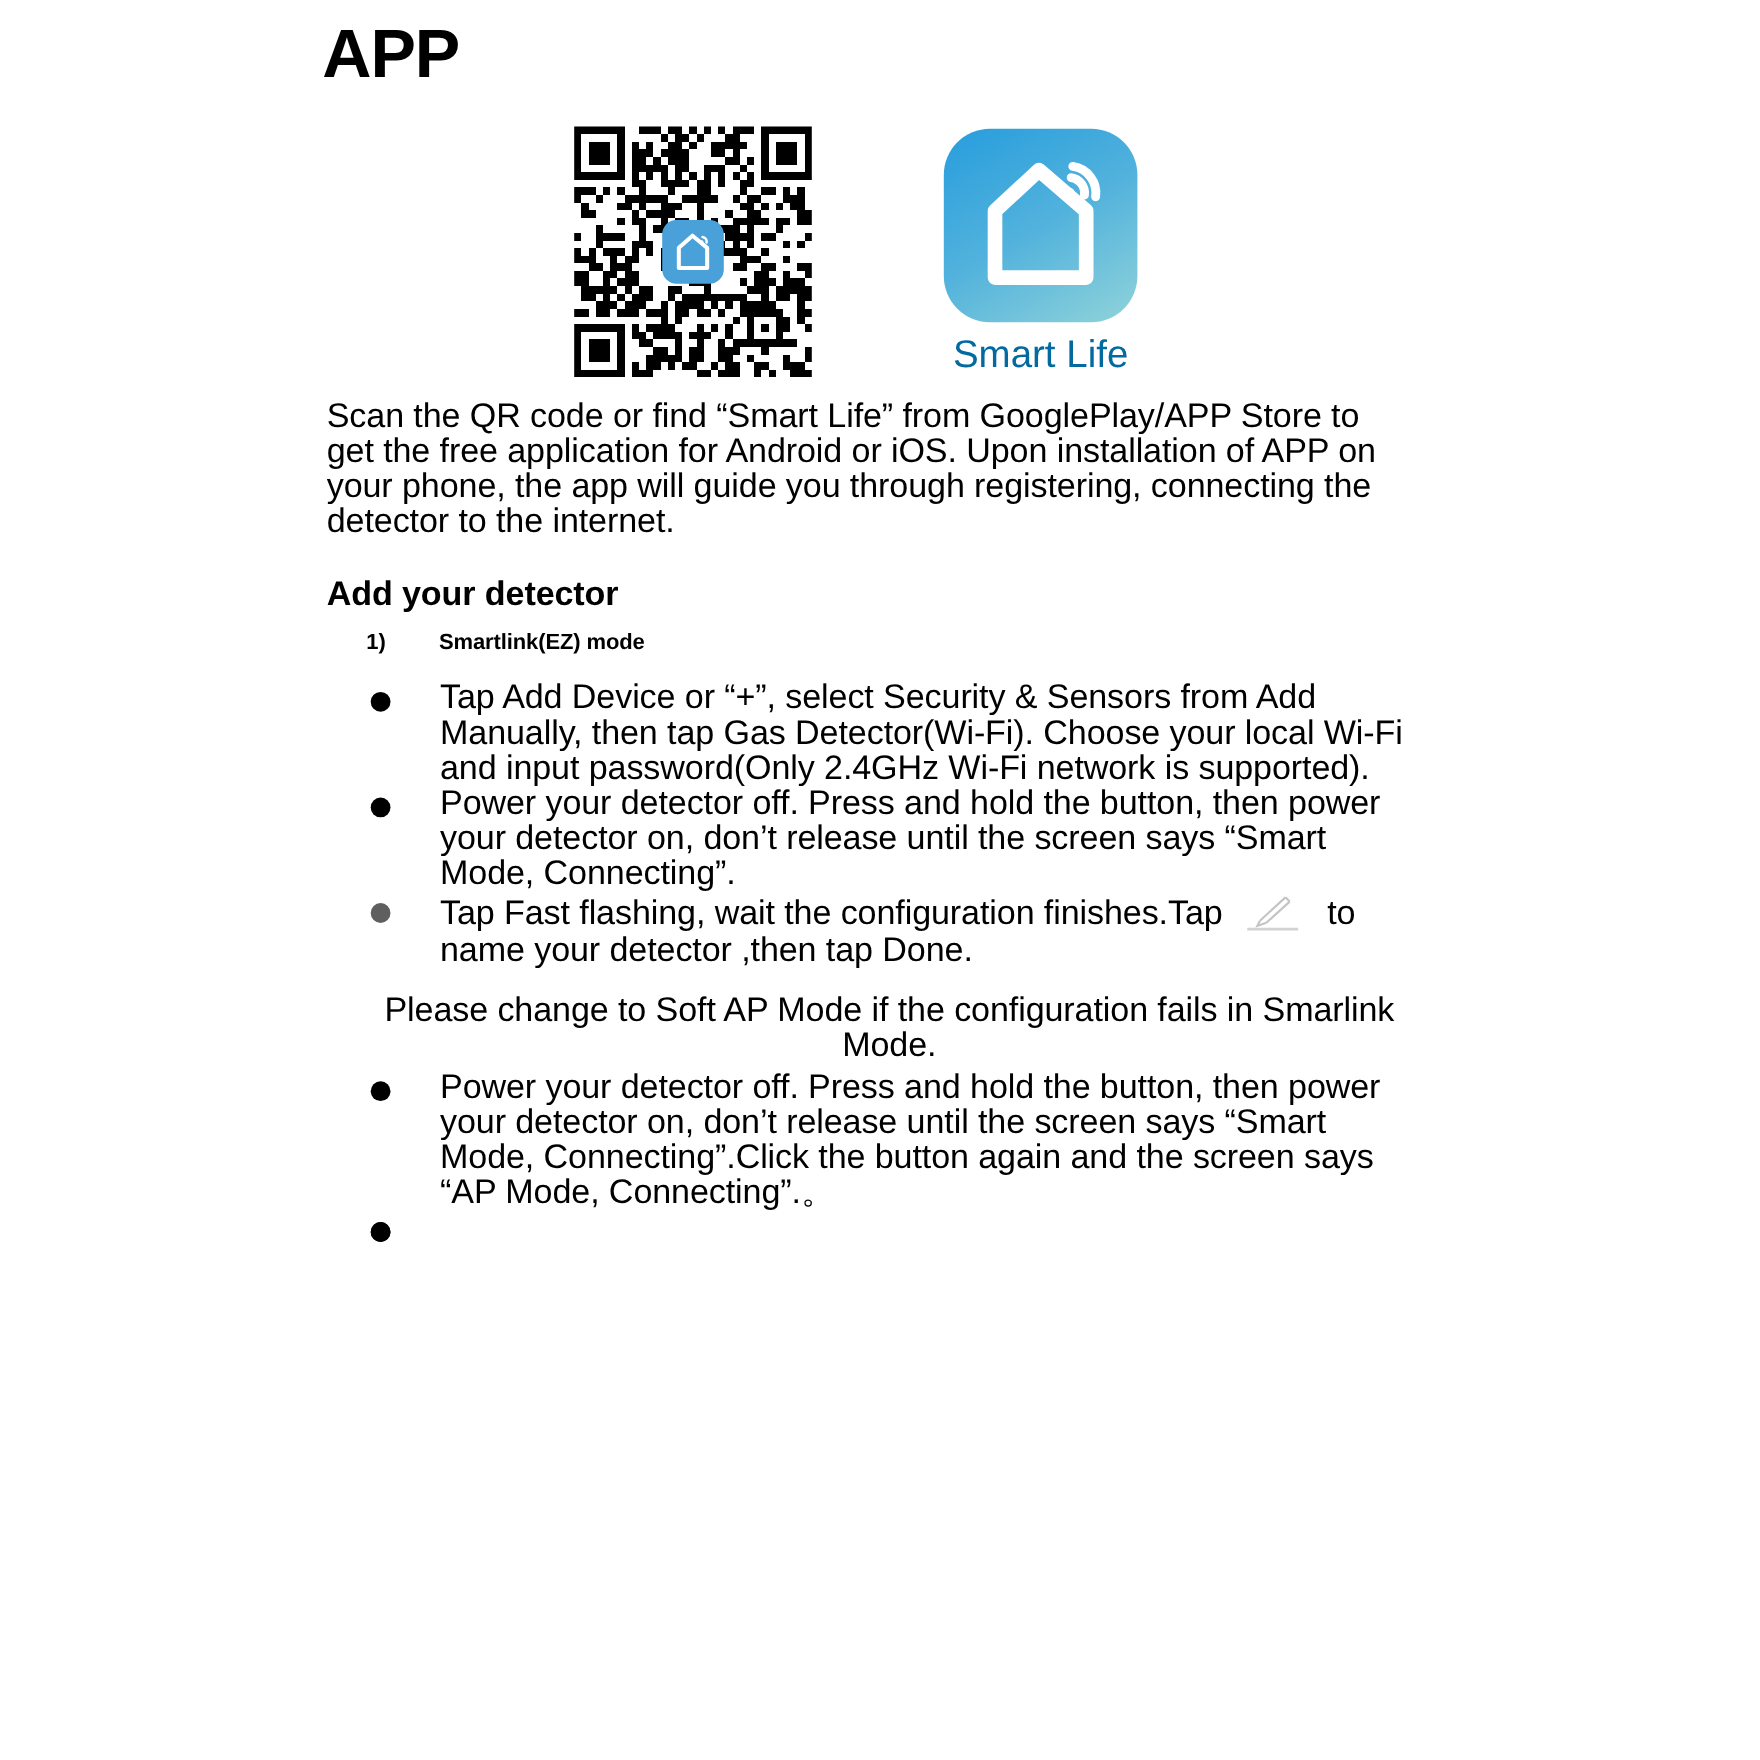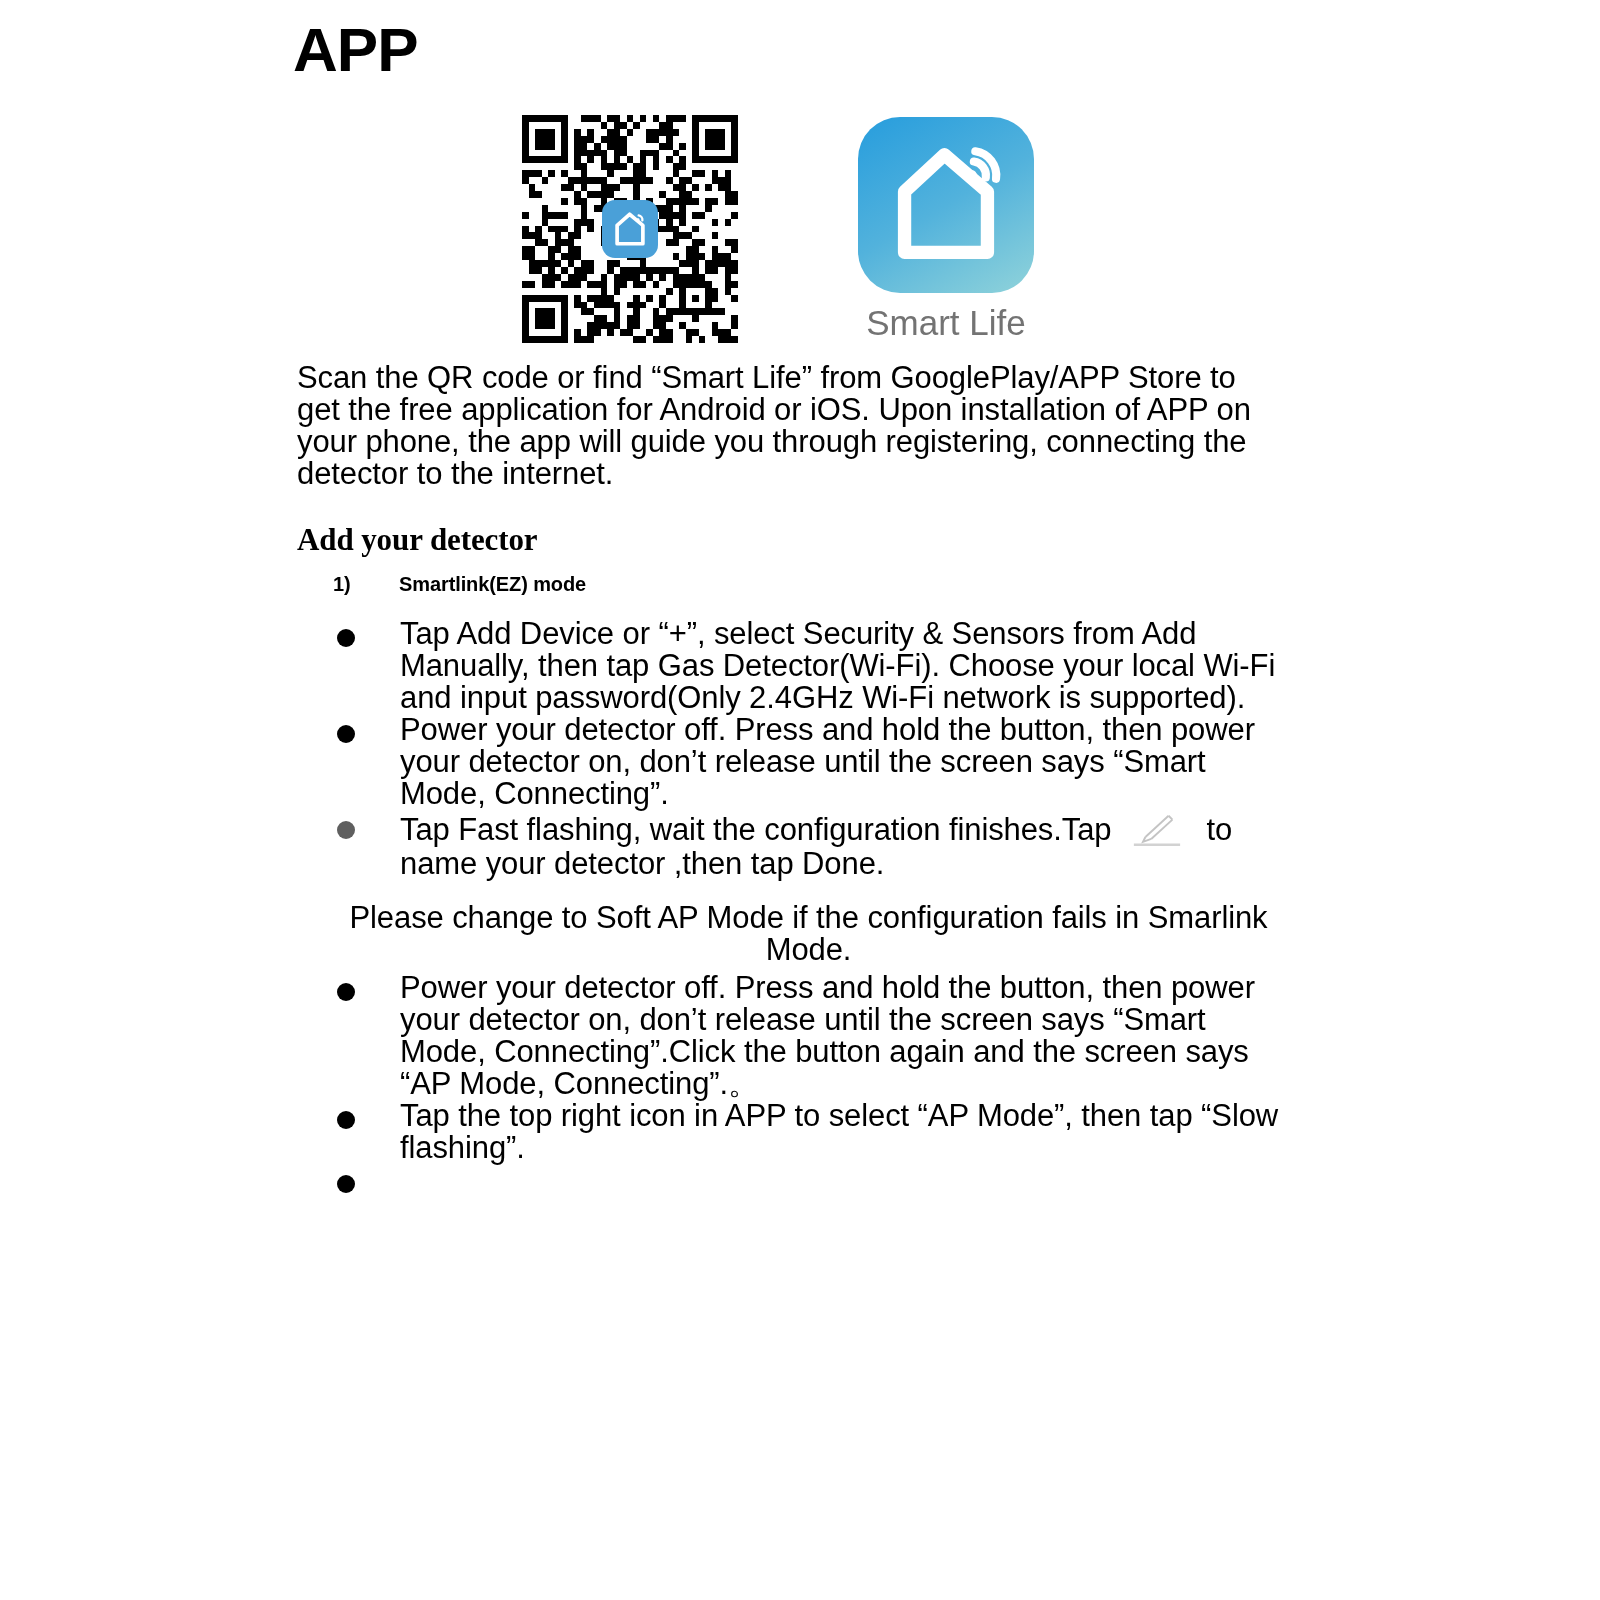--- a/index.html
+++ b/index.html
@@ -18,21 +18,21 @@
 
   .app-icon { position:absolute; left:858px; top:117px; width:176px; height:176px; border-radius:42px;
               display:flex; align-items:center; justify-content:center; }
   .app-icon svg { width:148px; height:148px; }
   .app-label { position:absolute; left:826px; top:303px; width:240px; text-align:center; font-size:35px; }
 
   
   .content { position:absolute; left:297px; top:362px; width:990px; font-size:31px; line-height:32px; letter-spacing:-0.1px; }
   .b { font-weight:400; }
   .intro { }
-  .h3 { font-weight:700; margin-top:34px;font-family:Liberation Serif, serif; }
+  .h3 { font-weight:700; margin-top:34px; }
   .num-head { font-weight:700; font-size:20px; margin-top:12px; padding-left:36px; }
   .num-head .num { display:inline-block; width:66px; }
   .blist { list-style:none; margin-top:18px; }
   .blist li { position:relative; padding-left:103px; }
   .dot { position:absolute; left:40px; top:11px; width:18px; height:18px; border-radius:50%; background:#000; }
   .ap-intro { margin-top:22px; padding-left:33px;text-align:center; }
   .blist.second { margin-top:6px; }
   .h4-2 { margin-top:16px; }
 
   .pencil { display:inline-block; width:54px; height:38px; vertical-align:-9px; margin:0 14px 0 10px; }
@@ -609,21 +609,21 @@
   </div>
 
   <div class="app-icon" id="app-icon" style="background: linear-gradient(150deg, rgb(43, 159, 221) 5%, rgb(82, 178, 220) 50%, rgb(144, 211, 218) 100%);">
     <svg viewBox="0 0 100 100" fill="none">
       <path d="M49 16 L78 41 L78 82 L22 82 L22 41 Z" stroke="#ffffff" stroke-width="9" stroke-linejoin="round"></path>
       <circle cx="67.5" cy="30" r="3.4" fill="#ffffff"></circle>
       <path d="M68.8 20.6 A9.5 9.5 0 0 1 76.9 31.3" stroke="#ffffff" stroke-width="5.5" stroke-linecap="round"></path>
       <path d="M69.8 13.7 A16.5 16.5 0 0 1 83.8 32.3" stroke="#ffffff" stroke-width="5.5" stroke-linecap="round"></path>
     </svg>
   </div>
-  <div class="app-label" id="app-label" style="color: #737373;">Smart Life</div>
+  <div class="app-label" id="app-label" style="color: #0369a1;">Smart Life</div>
 
   <div class="content">
 
     <p class="intro">Scan the QR code or find “Smart Life” from GooglePlay/APP Store to get the free application for Android or iOS. Upon installation of APP on your phone, the app will guide you through registering, connecting the detector to the internet.</p>
 
     <div class="h3">Add your detector</div>
 
     <div class="num-head">
       <span class="num">1)</span><span>Smartlink(EZ) mode</span>
     </div>
@@ -652,21 +652,20 @@
 
     <p class="ap-intro"><span>Please change to </span><span class="b">Soft AP Mode</span><span> if the configuration fails in </span><span class="b">Smarlink Mode.</span></p>
 
     <ul class="blist second">
       <li>
         <span class="dot"></span>
         <div class="li-text"><span>Power your detector off. Press and hold the button, then power your detector on, don’t release until the screen says “</span><span class="b">Smart Mode, Connecting</span><span>”.Click the button again and the screen says “</span><span class="b">AP Mode, Connecting</span><span>”.。</span></div>
       </li>
       <li>
         <span class="dot"></span>
-        <div class="li-text"><span>Tap the top right icon in APP to select “</span><span class="b">AP Mode</span><span>”, then tap “</span><span class="b">Slow flashing</span><span>”.</span></div>
       </li>
       <li>
         <span class="dot"></span>
       </li>
     </ul>
 
   </div>
 </div>
 
 </body></html>

